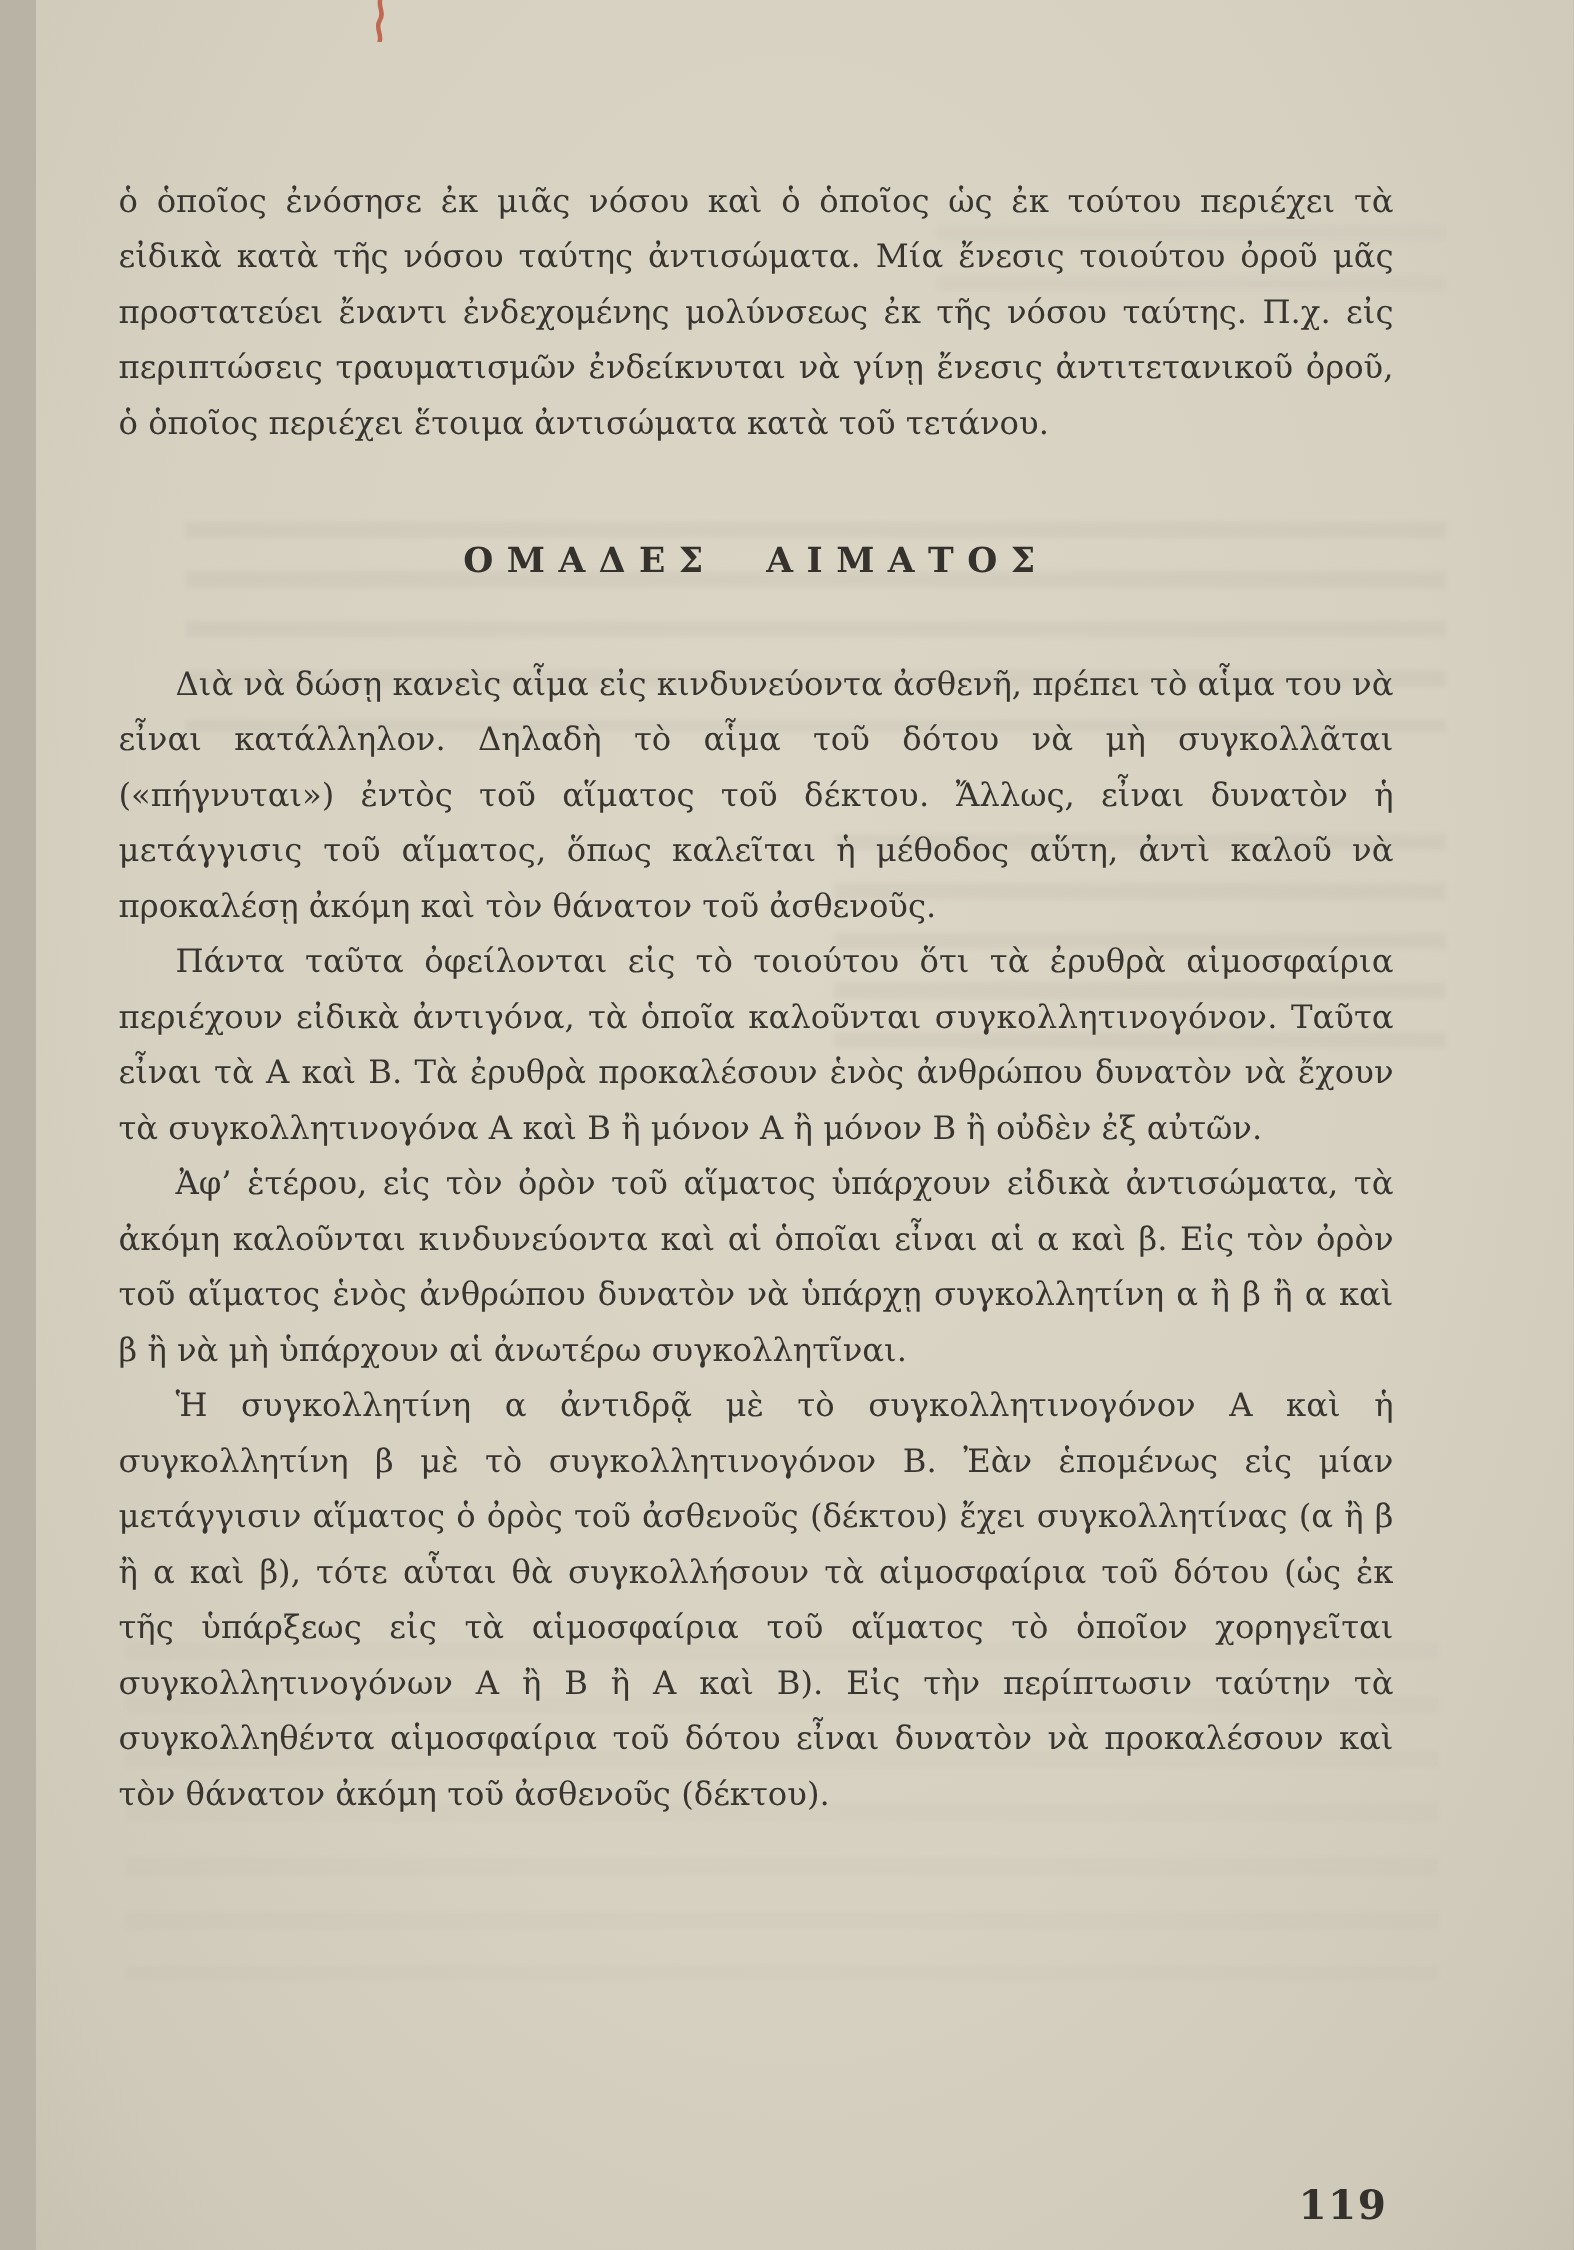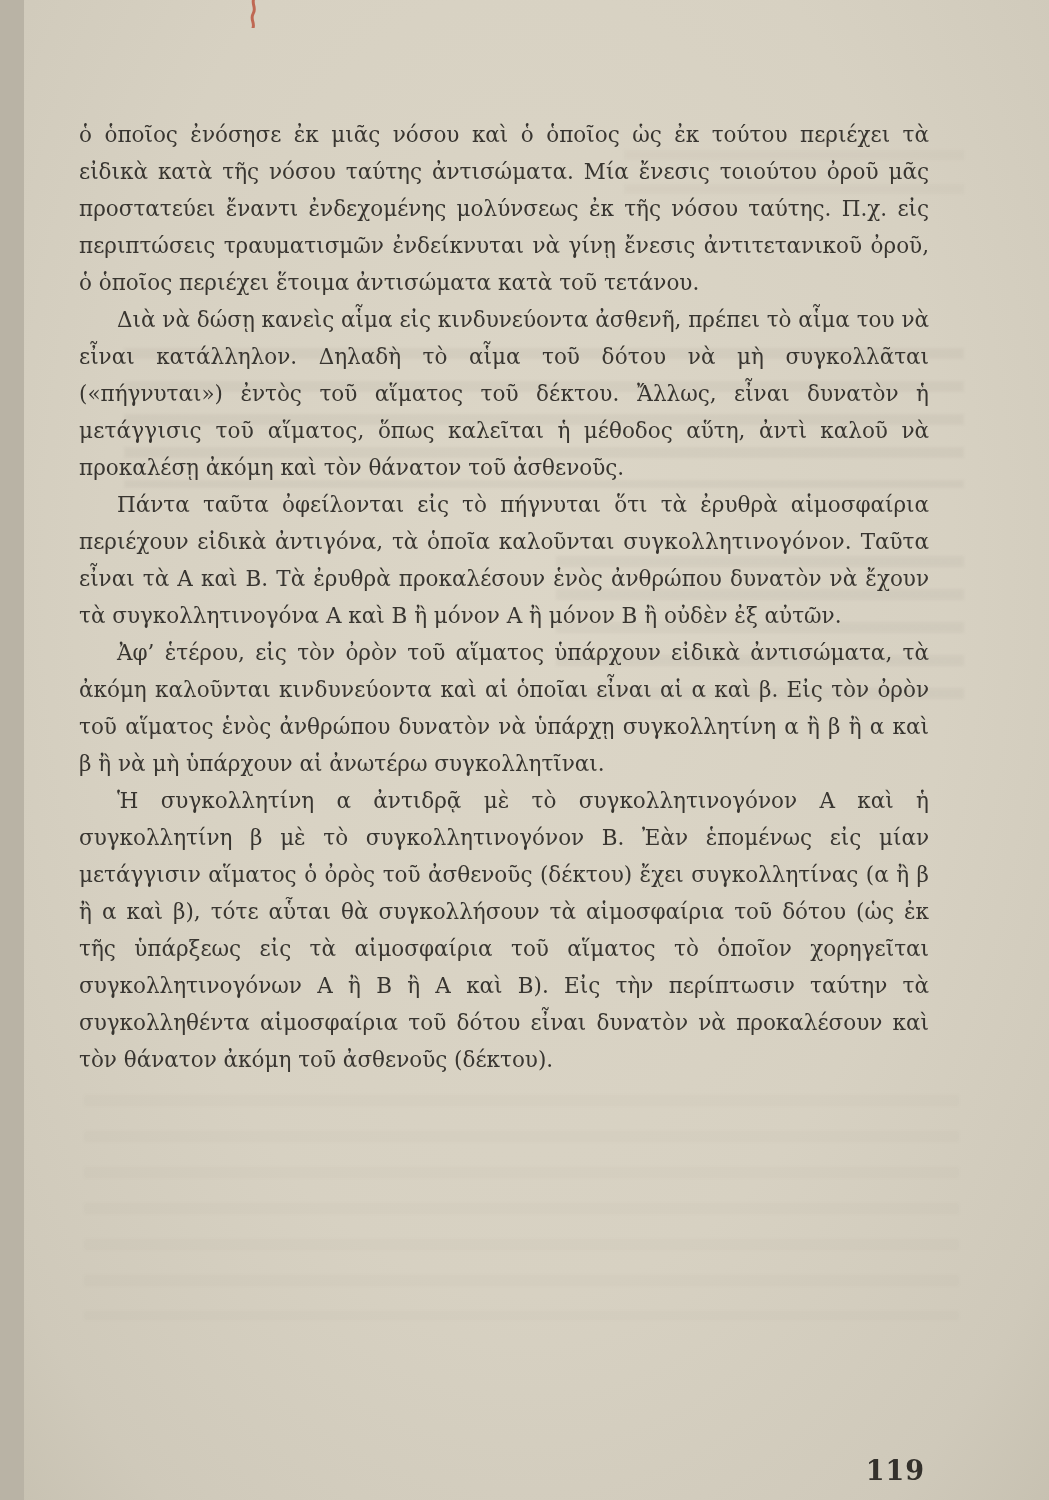--- a/index.html
+++ b/index.html
@@ -76,24 +76,25 @@
   <div class="bleed"></div>
 
   <svg class="red-mark" viewBox="0 0 18 30">
     <path d="M9 0 C 6 6, 12 10, 8 16 C 5 21, 10 25, 8 30" fill="none" stroke="#b8462e" stroke-width="3" stroke-linecap="round"></path>
   </svg>
 
   <div class="content">
 
     <p class="para"><span>ὁ ὁποῖος ἐνόσησε ἐκ μιᾶς νόσου καὶ ὁ ὁποῖος ὡς ἐκ τούτου περιέχει τὰ εἰδικὰ κατὰ τῆς νόσου ταύτης ἀντισώματα. Μία ἔνεσις τοιούτου ὀροῦ μᾶς προστατεύει ἔναντι ἐνδεχομένης μολύνσεως ἐκ τῆς νόσου ταύτης. Π.χ. εἰς περιπτώσεις τραυματισμῶν ἐνδείκνυται νὰ γίνῃ ἔνεσις ἀντιτετανικοῦ ὀροῦ, ὁ ὁποῖος περιέχει ἕτοιμα ἀντισώματα κατὰ τοῦ τετάνου.</span></p>
 
+    <h2 class="heading">ΟΜΑΔΕΣ ΑΙΜΑΤΟΣ</h2>
 
     <p class="para indented"><span>Διὰ νὰ δώσῃ κανεὶς αἷμα εἰς κινδυνεύοντα ἀσθενῆ, πρέπει τὸ αἷμα του νὰ εἶναι κατάλληλον. Δηλαδὴ τὸ αἷμα τοῦ </span><span class="b">δότου</span><span> νὰ μὴ συγκολλᾶται («πήγνυται») ἐντὸς τοῦ αἵματος τοῦ </span><span class="b">δέκτου.</span><span> Ἄλλως, εἶναι δυνατὸν ἡ </span><span class="b">μετάγγισις τοῦ αἵματος,</span><span> ὅπως καλεῖται ἡ μέθοδος αὕτη, ἀντὶ καλοῦ νὰ προκαλέσῃ ἀκόμη καὶ τὸν θάνατον τοῦ ἀσθενοῦς.</span></p>
 
-    <p class="para indented"><span>Πάντα ταῦτα ὀφείλονται εἰς τὸ πήγνυται ὅτι τὰ ἐρυθρὰ αἱμοσφαίρια περιέχουν εἰδικὰ ἀντιγόνα, τὰ ὁποῖα καλοῦνται </span><span class="b">συγκολλητινογόνον.</span><span> Ταῦτα εἶναι τὰ Α καὶ Β. Τὰ ἐρυθρὰ προκαλέσουν ἑνὸς ἀνθρώπου δυνατὸν νὰ ἔχουν τὰ συγκολλητινογόνα Α καὶ Β ἢ μόνον Α ἢ μόνον Β ἢ οὐδὲν ἐξ αὐτῶν.</span></p>
+    <p class="para indented"><span>Πάντα ταῦτα ὀφείλονται εἰς τὸ τοιούτου ὅτι τὰ ἐρυθρὰ αἱμοσφαίρια περιέχουν εἰδικὰ ἀντιγόνα, τὰ ὁποῖα καλοῦνται </span><span class="b">συγκολλητινογόνον.</span><span> Ταῦτα εἶναι τὰ Α καὶ Β. Τὰ ἐρυθρὰ προκαλέσουν ἑνὸς ἀνθρώπου δυνατὸν νὰ ἔχουν τὰ συγκολλητινογόνα Α καὶ Β ἢ μόνον Α ἢ μόνον Β ἢ οὐδὲν ἐξ αὐτῶν.</span></p>
 
     <p class="para indented"><span>Ἀφ’ ἑτέρου, εἰς τὸν ὀρὸν τοῦ αἵματος ὑπάρχουν εἰδικὰ ἀντισώματα, τὰ ἀκόμη καλοῦνται </span><span class="b">κινδυνεύοντα</span><span> καὶ αἱ ὁποῖαι εἶναι αἱ α καὶ β. Εἰς τὸν ὀρὸν τοῦ αἵματος ἑνὸς ἀνθρώπου δυνατὸν νὰ ὑπάρχῃ συγκολλητίνη α ἢ β ἢ α καὶ β ἢ νὰ μὴ ὑπάρχουν αἱ ἀνωτέρω συγκολλητῖναι.</span></p>
 
     <p class="para indented"><span>Ἡ συγκολλητίνη α ἀντιδρᾷ μὲ τὸ συγκολλητινογόνον Α καὶ ἡ συγκολλητίνη β μὲ τὸ συγκολλητινογόνον Β. Ἐὰν ἑπομένως εἰς μίαν μετάγγισιν αἵματος ὁ ὀρὸς τοῦ ἀσθενοῦς (δέκτου) ἔχει συγκολλητίνας (α ἢ β ἢ α καὶ β), τότε αὗται θὰ συγκολλήσουν τὰ αἱμοσφαίρια τοῦ δότου (ὡς ἐκ τῆς ὑπάρξεως εἰς τὰ αἱμοσφαίρια τοῦ αἵματος τὸ ὁποῖον χορηγεῖται συγκολλητινογόνων Α ἢ Β ἢ Α καὶ Β). Εἰς τὴν περίπτωσιν ταύτην τὰ συγκολληθέντα αἱμοσφαίρια τοῦ δότου εἶναι δυνατὸν νὰ προκαλέσουν καὶ τὸν θάνατον ἀκόμη τοῦ ἀσθενοῦς (δέκτου).</span></p>
 
   </div>
 
   <div class="page-number">119</div>
 
 </div>

